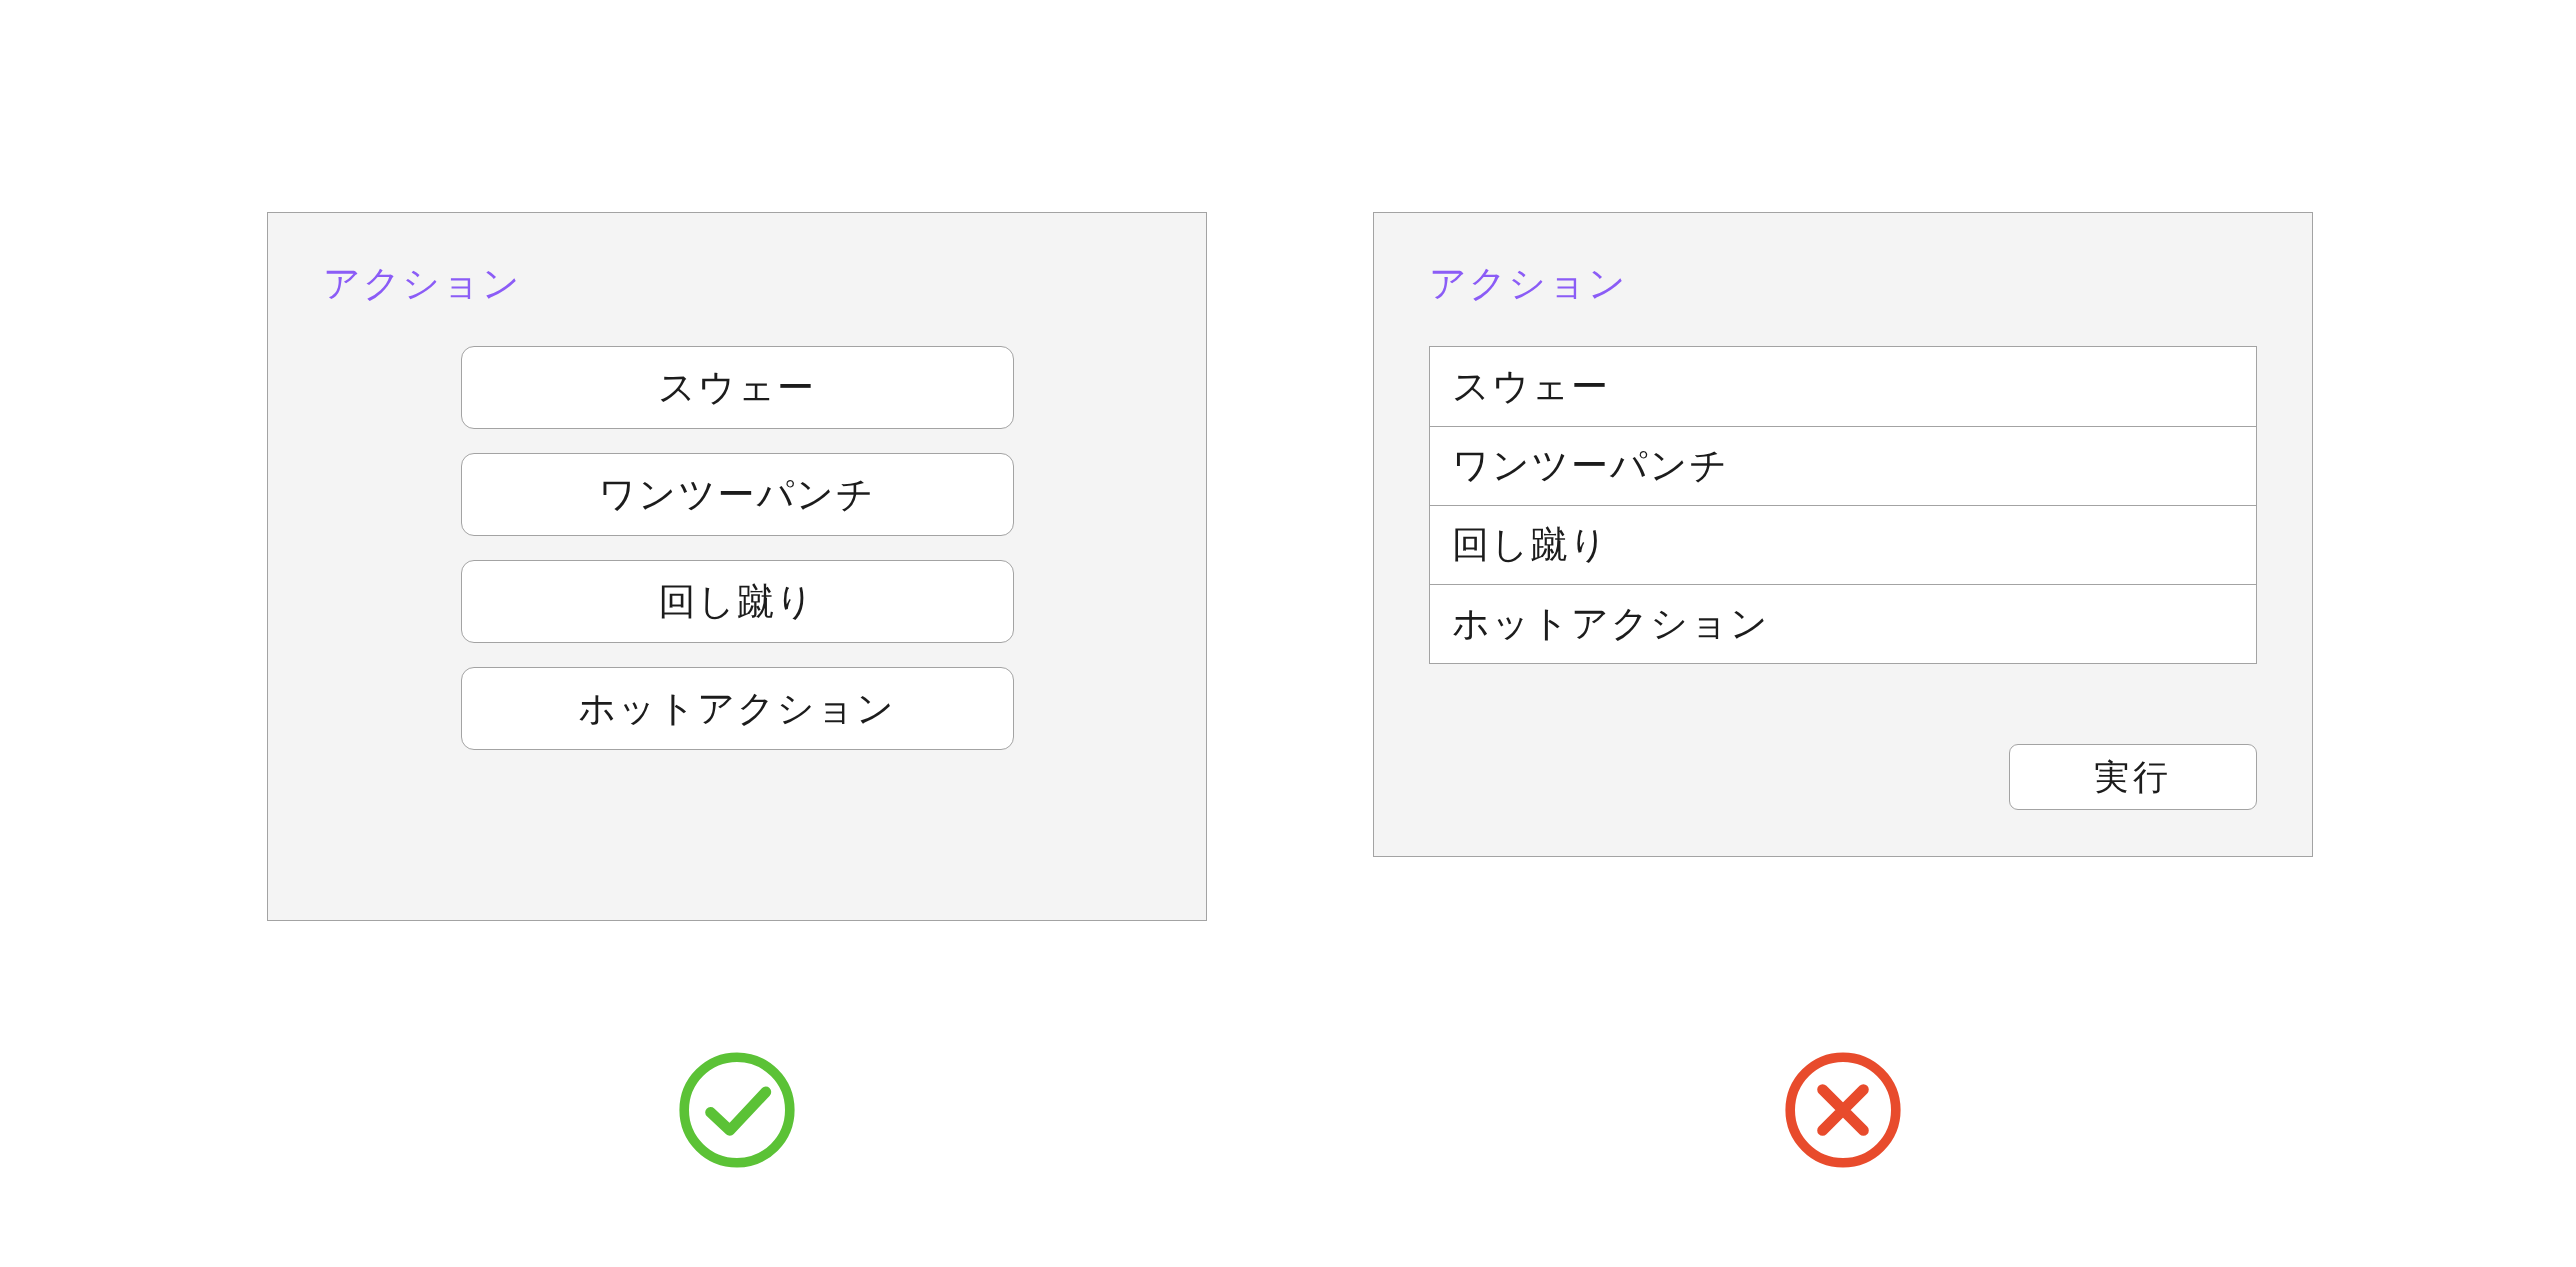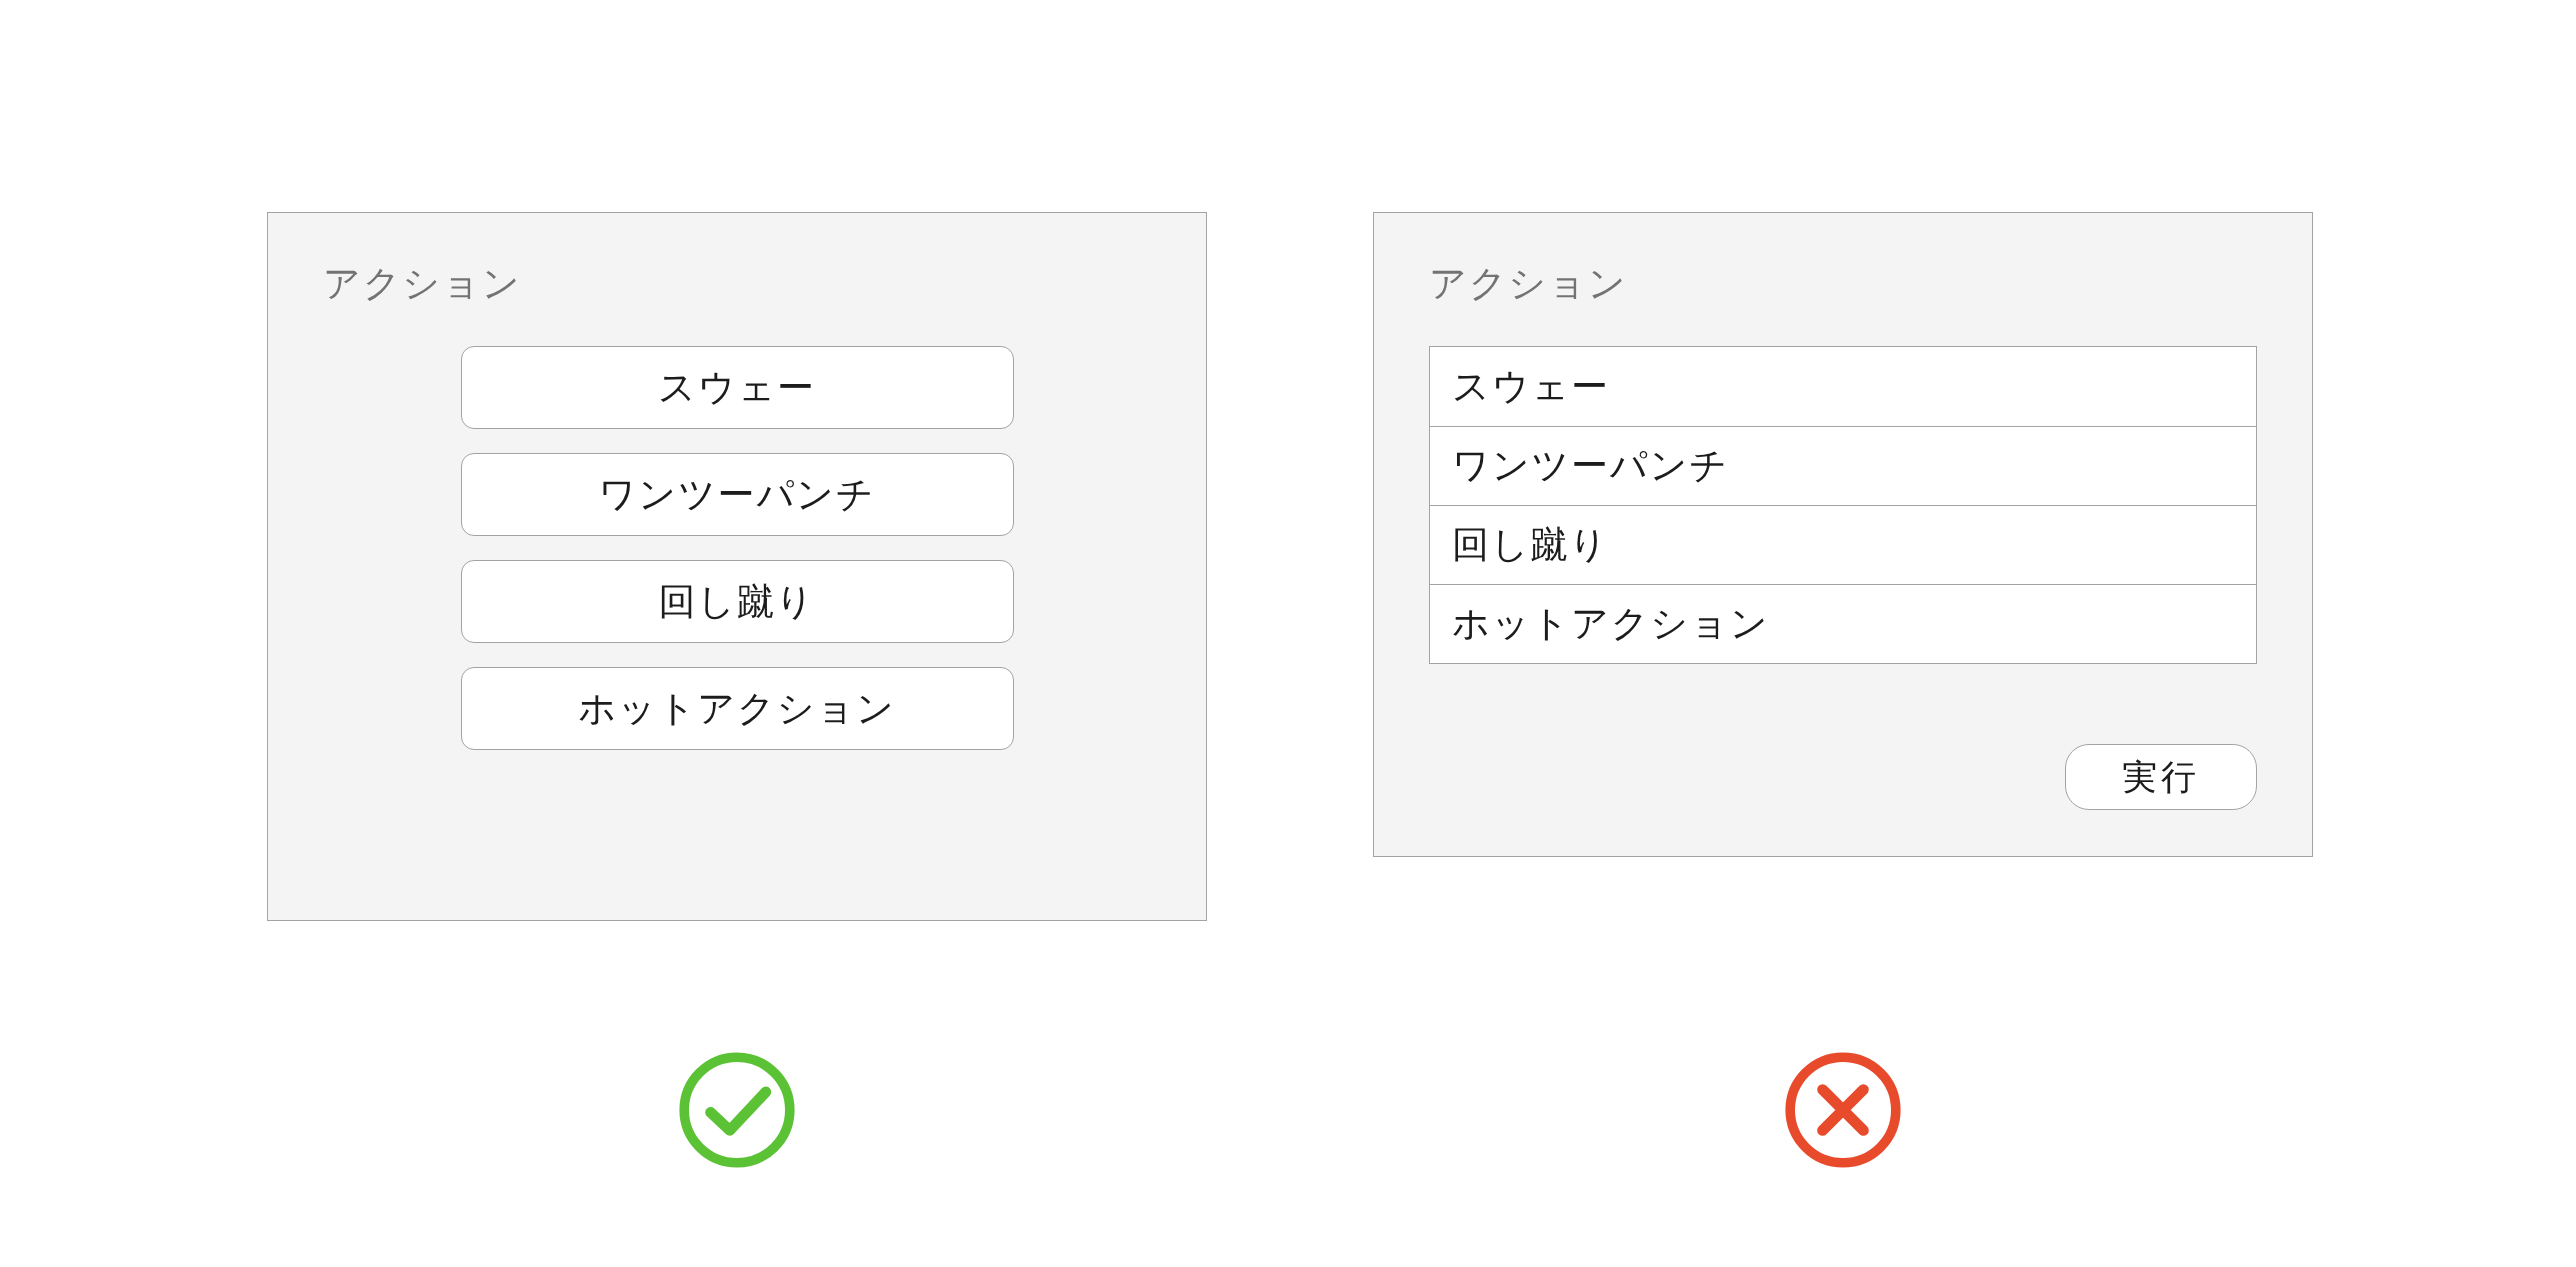--- a/index.html
+++ b/index.html
@@ -24,21 +24,21 @@
     box-sizing:border-box;
     border:1.8px solid #a3a3a3;
     background:#f4f4f4;
     padding:37px 55px 64px 55px;
   }
   .panel.good{ left:267px; height:709px; }
   .panel.bad { left:1373px; height:645px; }
   .panel-title{
     font-size:37px;
     font-weight:400;
-    color:#737373;
+    color:#8b5cf6;
     margin-top:9.2px;
     margin-bottom:37px;
     letter-spacing:1.8px;
   }
   
   .good-actions{
     display:flex;
     flex-direction:column;
     align-items:center;
     gap:24px;
@@ -71,25 +71,25 @@
     letter-spacing:1.8px;
     border-top:1.8px solid #a3a3a3;
     box-sizing:border-box;
     background:#ffffff;
   }
   .bad-row:first-child{ border-top:none; }
   .exec-button{
     position:absolute;
     right:55px;
     bottom:46px;
-    width:192px;
+    width:248px;
     height:66px;
     background:#ffffff;
     border:1.8px solid #a3a3a3;
-    border-radius:24px;
+    border-radius:9px;
     display:flex;
     align-items:center;
     justify-content:center;
     font-size:35px;
     letter-spacing:3.7px;
     box-sizing:border-box;
   }
   
   .badge{
     position:absolute;

